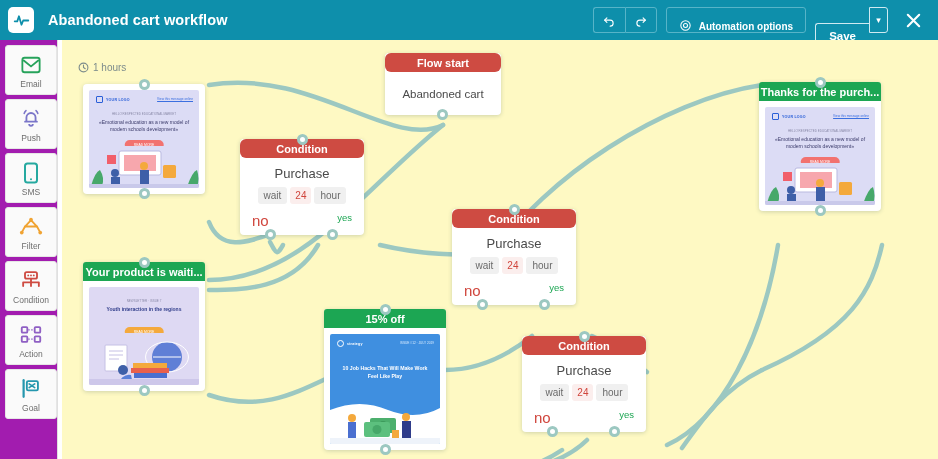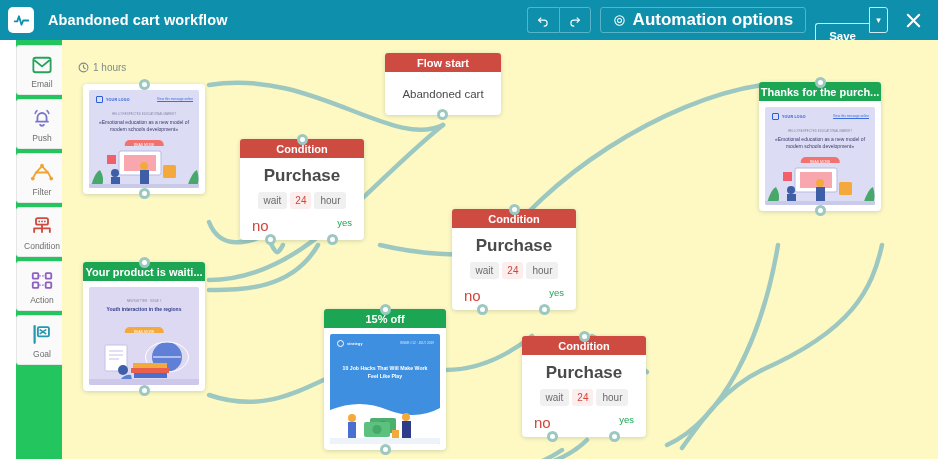--- a/index.html
+++ b/index.html
@@ -25,33 +25,33 @@
   .wf-sub { color: #a5dbe8; font-size: 10px; line-height: 13px; margin-top: 1px; }
   .header-actions { margin-left: auto; display: flex; align-items: center; gap: 0; }
   .hbtn {
     height: 26px; border: 1px solid #57b4c8; background: transparent; color: #fff;
     display: flex; align-items: center; justify-content: center; cursor: pointer;
     font-size: 11.5px; font-family: "Liberation Sans", sans-serif;
   }
   .hbtn.undo { width: 32px; border-radius: 3px 0 0 3px; border-right: none; }
   .hbtn.redo { width: 32px; border-radius: 0 3px 3px 0; }
   .grp-gap { width: 9px; }
-  .hbtn.auto { padding: 0 12px; border-radius: 3px; gap: 7px; font-weight: bold; font-size: 17px; }
+  .hbtn.auto { padding: 0 12px; border-radius: 3px; gap: 7px; font-weight: bold; font-size: 10px; align-items: flex-end; }
   .hbtn.save { padding: 0 13px; border-radius: 3px 0 0 3px; border-right: none; font-weight: bold; border-color: #cfeaf1; margin-top: 32px; }
   .hbtn.caret { width: 19px; border-radius: 0 3px 3px 0; border-color: #cfeaf1; font-size: 9px; }
   .closebtn {
     width: 30px; height: 30px; margin-left: 10px; background: none; border: none;
     color: #fff; cursor: pointer; display: flex; align-items: center; justify-content: center;
   }
 
   
   .sidebar {
-    position: absolute; left: 16px; top: 40px; width: 58px; height: 419px;
-    background: #22c55e; border-right: 1px solid #e0e0e0;
-    padding-top: 5px; display: flex; flex-direction: column; align-items: flex-start;
+    position: absolute; left: 0; top: 40px; width: 58px; height: 419px;
+    background: #a21caf; border-right: 1px solid #e0e0e0;
+    padding-top: 5px; display: flex; flex-direction: column; align-items: flex-end;
   }
   .side-item {
     width: 52px; height: 50px; background: #fafafa; border: 1px solid #e6e6e6;
     border-radius: 3px; margin-bottom: 4px; cursor: pointer;
     display: flex; flex-direction: column; align-items: center; justify-content: center; gap: 1px;
   }
   .side-ico { height: 26px; display: flex; align-items: center; justify-content: center; }
   .side-lbl { font-size: 8.5px; color: #6e6e6e; line-height: 10px; }
 
   
@@ -63,33 +63,33 @@
 
   
   .node { position: absolute; background: #fff; border-radius: 4px;
           box-shadow: 0 1px 4px rgba(40,80,80,.22); }
   .node-head {
     height: 19px; border-radius: 3px 3px 0 0; color: #fff; font-size: 11px;
     font-weight: bold; display: flex; align-items: center; justify-content: center;
     overflow: hidden; white-space: nowrap;
   }
   .head-green { background: #1ca653; }
-  .head-red   { background: #ce4b42; }
+  .head-red   { background: #ce4b42; border-radius: 6px; }
 
   .email-node { width: 122px; padding: 0; }
   .email-node .node-head { margin: 0; }
   .mail-thumb { margin: 6px; height: 98px; border-radius: 2px; overflow: hidden; position: relative; }
 
   .start-node { width: 116px; height: 62px; }
   .start-body { display: flex; align-items: center; justify-content: center;
                 height: 43px; font-size: 11.5px; color: #4a4a4a; }
 
   .cond-node { width: 124px; }
   .cond-body { padding: 8px 8px 4px; text-align: center; }
-  .cond-title { font-size: 17px; color: #4a4a4a; margin-bottom: 6px; font-weight: bold; }
+  .cond-title { font-size: 13px; color: #4a4a4a; margin-bottom: 6px; }
   .pills { display: flex; justify-content: center; gap: 3px; }
   .pill { background: #f0f0f0; border-radius: 3px; font-size: 10px; color: #6a6a6a; padding: 3px 6px; }
   .pill.num { color: #d0453c; background: #fbeeed; padding: 3px 5px; }
   .branches { display: flex; justify-content: space-between; padding: 4px 12px 6px; }
   .br-no  { font-size: 15px; color: #d0453c; }
   .br-yes { font-size: 9.5px; color: #1ca653; }
 
   .dot {
     position: absolute; width: 11px; height: 11px; border-radius: 50%;
     background: #fff; border: 3px solid #9cc8c1; box-sizing: border-box;
@@ -170,20 +170,29 @@
     </div>
     <div class="side-item">
       <span class="side-ico">
         <svg width="22" height="21" viewBox="0 0 24 23">
             <path d="M7 15 v-4.5 a5 5 0 0 1 10 0 V15 h1.5 H5.5 Z" fill="none" stroke="#7b76c9" stroke-width="2" stroke-linejoin="round"></path>
             <path d="M10 17.5 a2 2 0 0 0 4 0" fill="none" stroke="#7b76c9" stroke-width="2"></path>
             <path d="M4.5 6 a6.5 6.5 0 0 1 2-3.2 M19.5 6 a6.5 6.5 0 0 0-2-3.2" fill="none" stroke="#7b76c9" stroke-width="1.7" stroke-linecap="round"></path>
           </svg>
       </span>
       <span class="side-lbl">Push</span>
+    </div>
+    <div class="side-item">
+      <span class="side-ico">
+        <svg width="16" height="22" viewBox="0 0 16 22">
+            <rect x="2" y="1.5" width="12" height="19" rx="2.5" fill="none" stroke="#26a9a0" stroke-width="2"></rect>
+            <circle cx="8" cy="17.3" r="1" fill="#26a9a0"></circle>
+          </svg>
+      </span>
+      <span class="side-lbl">SMS</span>
     </div>
     <div class="side-item">
       <span class="side-ico">
         <svg width="24" height="20" viewBox="0 0 26 21">
             <path d="M13 3 L19.5 10 L13 10 L6.5 10 Z" fill="none" stroke="#f0a332" stroke-width="2" stroke-linejoin="round"></path>
             <path d="M6.5 10 L3.5 15.5 M19.5 10 L22.5 15.5" stroke="#f0a332" stroke-width="2" stroke-linecap="round"></path>
             <circle cx="3" cy="16.5" r="2" fill="#f0a332"></circle>
             <circle cx="23" cy="16.5" r="2" fill="#f0a332"></circle>
             <circle cx="13" cy="2.6" r="2" fill="#f0a332"></circle>
           </svg>

